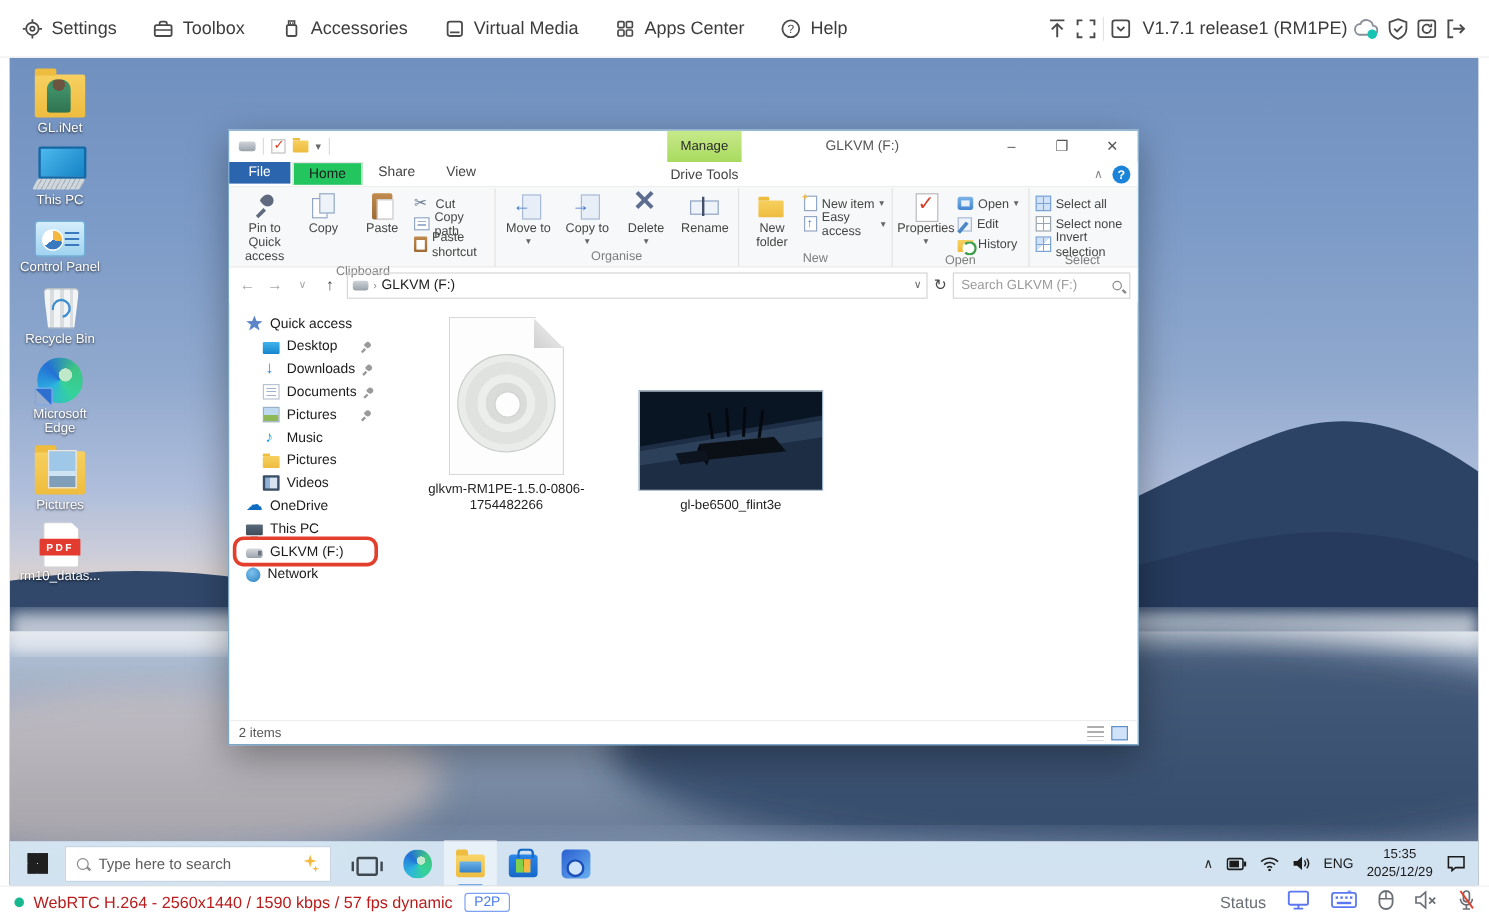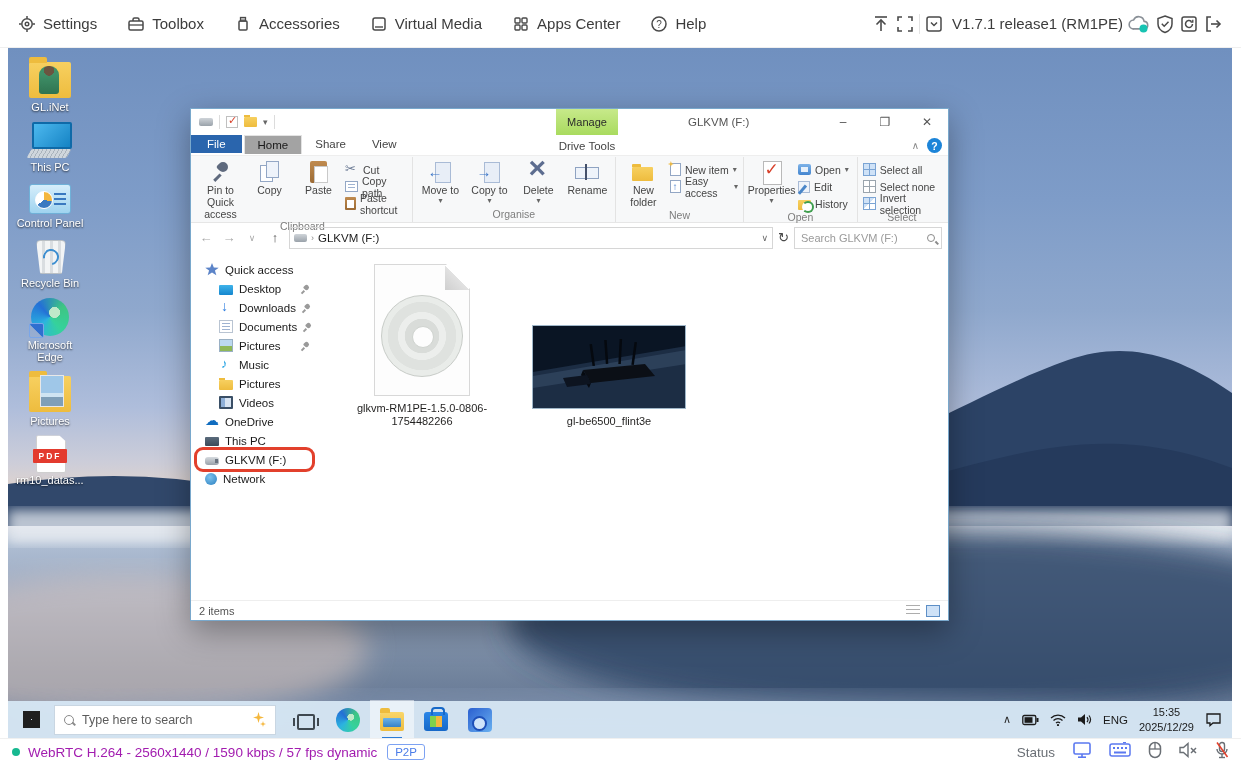--- a/index.html
+++ b/index.html
@@ -82,21 +82,21 @@
   .qat-dd{font-size:9px;color:#666}
   .manage-tab{position:absolute;left:365px;top:0;width:62px;height:26px;background:linear-gradient(#c7e98a,#a9db5f);
     display:flex;align-items:center;justify-content:center;font-size:11px;color:#2a2a2a;cursor:pointer}
   .win-title{position:absolute;left:497px;top:0;height:26px;display:flex;align-items:center;font-size:11.5px;color:#555}
   .win-controls{position:absolute;right:0;top:0;height:26px;display:flex}
   .win-btn{width:42px;height:26px;display:flex;align-items:center;justify-content:center;font-size:12px;color:#555;cursor:pointer}
   
   .tabstrip{height:21px;display:flex;align-items:flex-start;position:relative;border-bottom:1px solid #eee;background:#fff}
   .tab{padding:3px 13px 3px;font-size:11.5px;color:#444;cursor:pointer}
   .tab-file{background:#2a65ad;color:#fff;padding:3px 16px;margin-right:2px}
-  .tab-active{border:1px solid #e3e3e3;border-bottom:none;background:#a3a3a3;color:#1a1a1a}
+  .tab-active{border:1px solid #e3e3e3;border-bottom:none;background:#22c55e;color:#1a1a1a}
   .tab-drivetools{position:absolute;left:365px;bottom:0;width:62px;text-align:center;padding:3px 0}
   .strip-right{position:absolute;right:6px;bottom:2px;display:flex;align-items:center;gap:8px}
   .collapse-chev{color:#888;font-size:10px;cursor:pointer}
   .help-circ{width:15px;height:15px;border-radius:50%;background:#1c84d8;color:#fff;font-size:10.5px;font-weight:bold;
     display:flex;align-items:center;justify-content:center;cursor:pointer}
   
   .ribbon{height:67px;background:#f7f8f9;display:flex;align-items:stretch;border-bottom:1px solid #e6e6e6;padding:1px 2px 0}
   .rgroup{display:flex;flex-direction:column;border-right:1px solid #e3e3e3;padding:0 3px}
   .rbody{flex:1;display:flex;align-items:flex-start}
   .rlabel{text-align:center;font-size:10.5px;color:#7d7d7d;padding:0 2px 2px}
@@ -250,21 +250,21 @@
   .tray{margin-left:auto;display:flex;align-items:center;gap:11px;padding-right:10px;color:#1b1b1b}
   .tray svg{display:block}
   .tray-chev{font-size:11px;color:#2a2a2a;cursor:pointer}
   .tray-lang{font-size:11.5px;cursor:pointer}
   .tray-clock{font-size:11px;text-align:center;line-height:1.3;cursor:pointer}
 
   
   .bottombar{position:absolute;left:0;right:0;bottom:0;height:27px;background:#fff;display:flex;align-items:center;
     padding:0 12px;z-index:60;border-top:1px solid #f0f0f0}
   .live-dot{width:8px;height:8px;border-radius:50%;background:#17b890;margin-right:8px}
-  .stream-text{font-size:13.5px;color:#a21caf;font-weight:500}
+  .stream-text{font-size:13.5px;color:#b91c1c;font-weight:500}
   .p2p-badge{margin-left:10px;font-size:11.5px;color:#4a7ce8;border:1px solid #7da2f2;border-radius:3px;padding:1px 7px;background:#fff}
   .bb-right{margin-left:auto;display:flex;align-items:center;gap:17px}
   .status-label{font-size:13.5px;color:#6a6f75}
 </style>
 </head>
 <body>
 
 <div class="topbar">
   <div class="menu-item">
     <svg width="18" height="18" viewBox="0 0 18 18">

